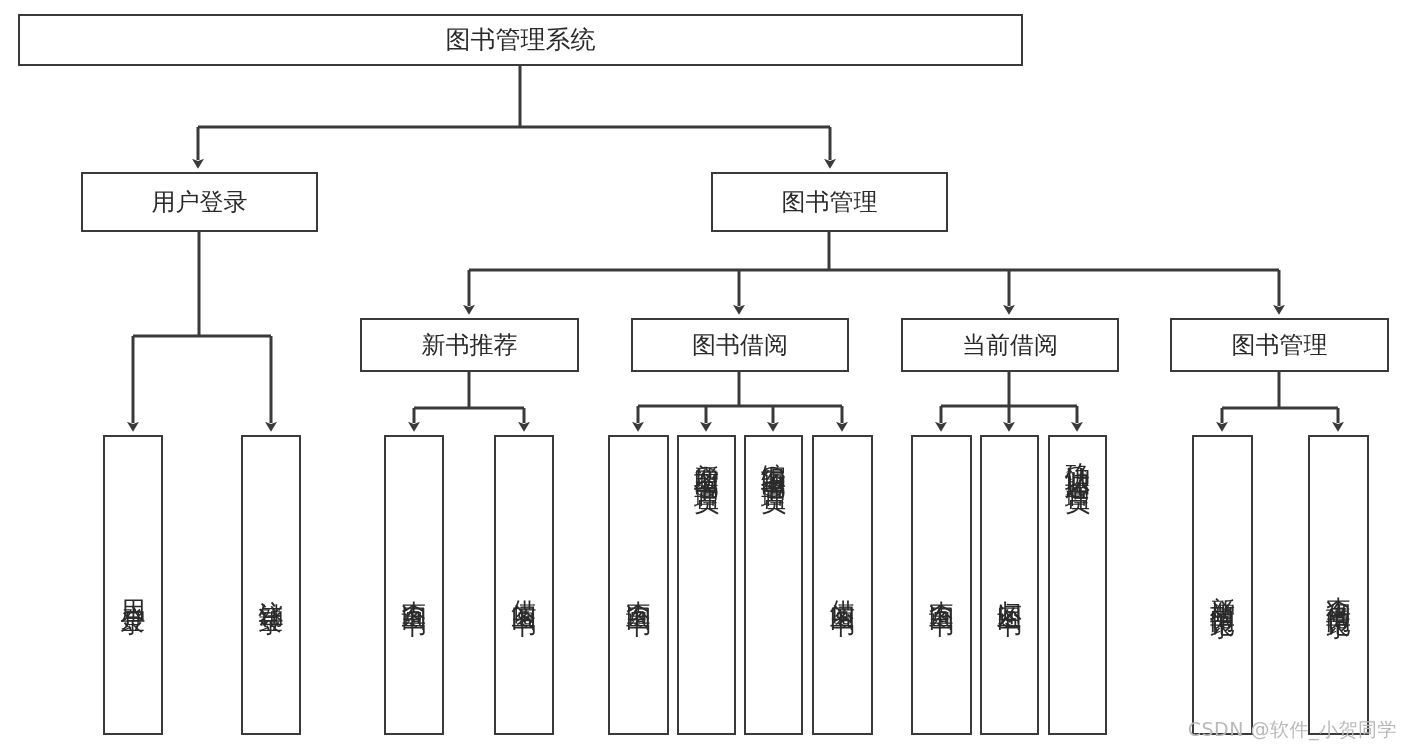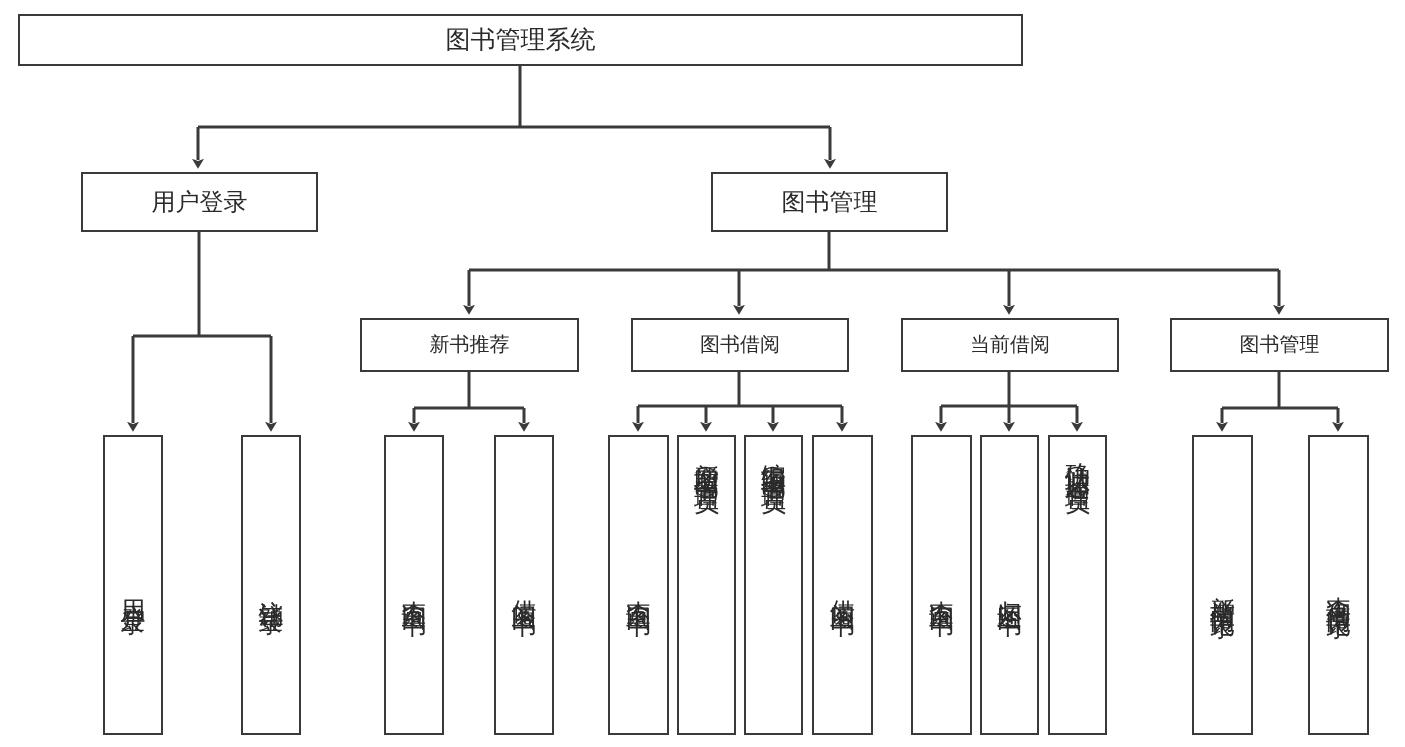--- a/index.html
+++ b/index.html
@@ -23,21 +23,21 @@
     color:#2a2a2a;
   }
   .node .lbl{
     display:block;
     text-align:right;
     line-height:1.18;
     white-space:nowrap;
   }
   .root .lbl{font-size:25px;}
   .lvl2 .lbl{font-size:24px;}
-  .lvl3 .lbl{font-size:20px;}
+  .lvl3 .lbl{font-size:24px;}
 
   
   .leaf{align-items:flex-start;padding-top:6px;}
   .leaf .lbl{
     writing-mode:vertical-rl;
     text-orientation:upright;
     font-size:25px;
     letter-spacing:4px;
     line-height:1;
     white-space:nowrap;
@@ -169,14 +169,15 @@
     <span class="lbl">确认归还（管理员）</span>
   </div>
 
   <div class="node leaf" style="left:1192px;top:435px;width:61px;height:300px;align-items:center;">
     <span class="lbl">新增借阅记录</span>
   </div>
   <div class="node leaf" style="left:1308px;top:435px;width:61px;height:300px;align-items:center;">
     <span class="lbl">查询借阅记录</span>
   </div>
 
+  <div class="watermark">CSDN @软件_小贺同学</div>
 
 </div>
 
 </body></html>

